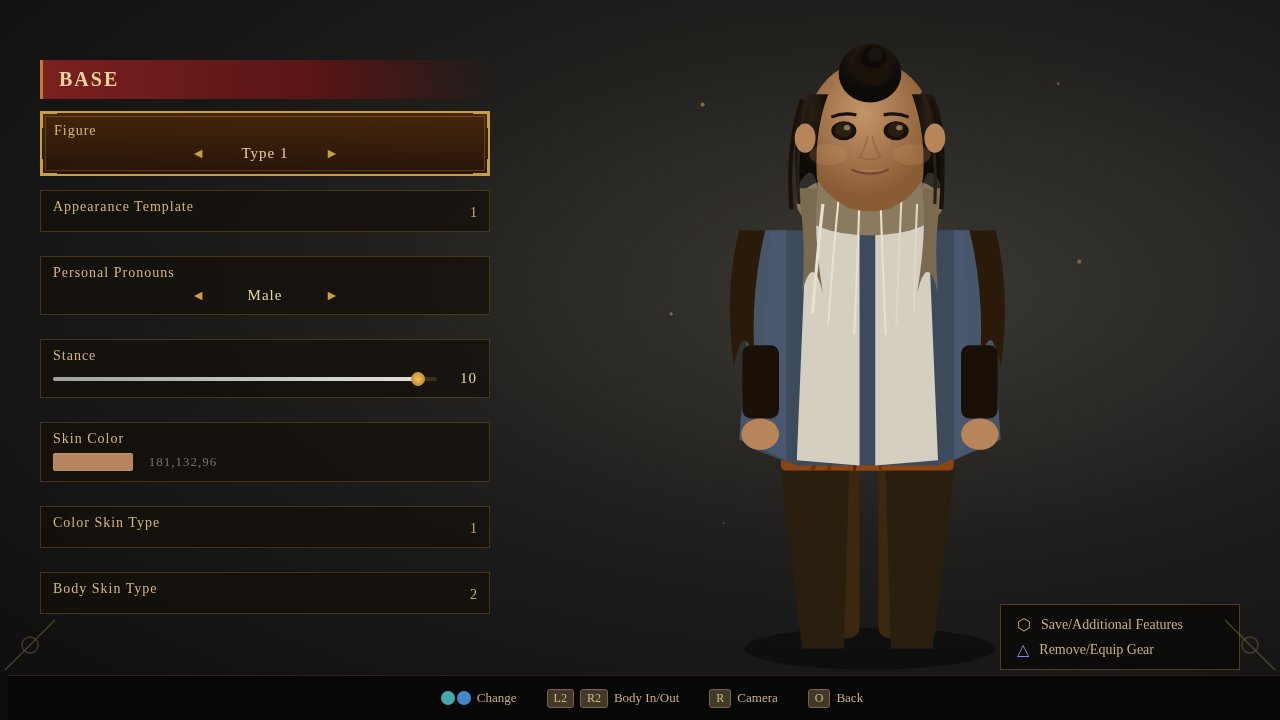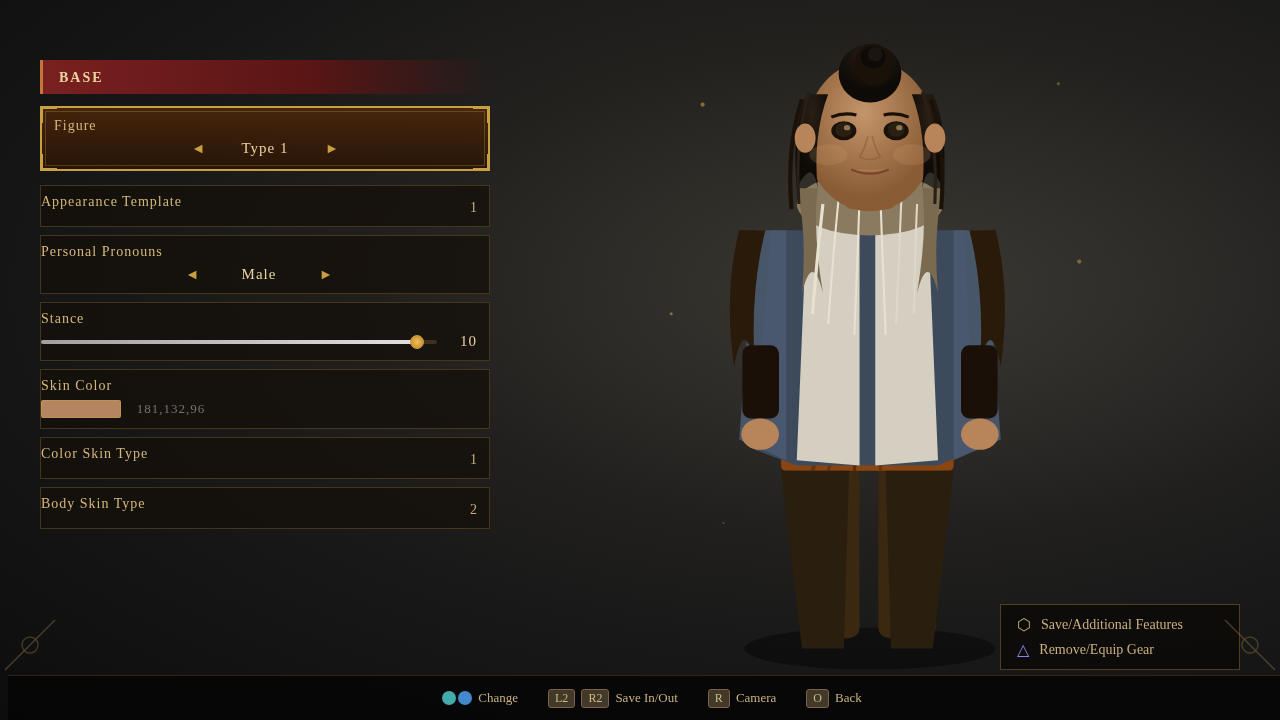--- a/index.html
+++ b/index.html
@@ -53,32 +53,32 @@
     
     .section-header {
       background: linear-gradient(90deg, #7a2020 0%, #5a1515 60%, transparent 100%);
       padding: 8px 16px;
       margin-bottom: 12px;
       border-left: 3px solid #c0793a;
     }
 
     .section-header span {
       color: #e8d4a0;
-      font-size: 14px;
+      font-size: 20px;
       font-weight: bold;
       letter-spacing: 2px;
       text-transform: uppercase;
     }
 
     
     .menu-item {
       background: rgba(20, 15, 10, 0.75);
       border: 1px solid rgba(180, 140, 60, 0.3);
-      margin-bottom: 8px;
-      padding: 8px 12px 10px 0;
+      margin-bottom: 24px;
+      padding: 8px 12px 10px 12px;
       position: relative;
     }
 
     .menu-item-label {
       color: #d4b87a;
       font-size: 14px;
       letter-spacing: 1px;
       margin-bottom: 6px;
     }
 
@@ -494,21 +494,21 @@
   <div class="hud-item">
     <span class="hud-icon">
       <span class="circle-icon icon-teal"></span>
       <span class="circle-icon icon-blue"></span>
     </span>
     <span>Change</span>
   </div>
   <div class="hud-item">
     <span class="key-badge">L2</span>
     <span class="key-badge">R2</span>
-    <span>Save In/Out</span>
+    <span>Body In/Out</span>
   </div>
   <div class="hud-item">
     <span class="key-badge">R</span>
     <span>Camera</span>
   </div>
   <div class="hud-item">
     <span class="key-badge">O</span>
     <span>Back</span>
   </div>
 </div>

